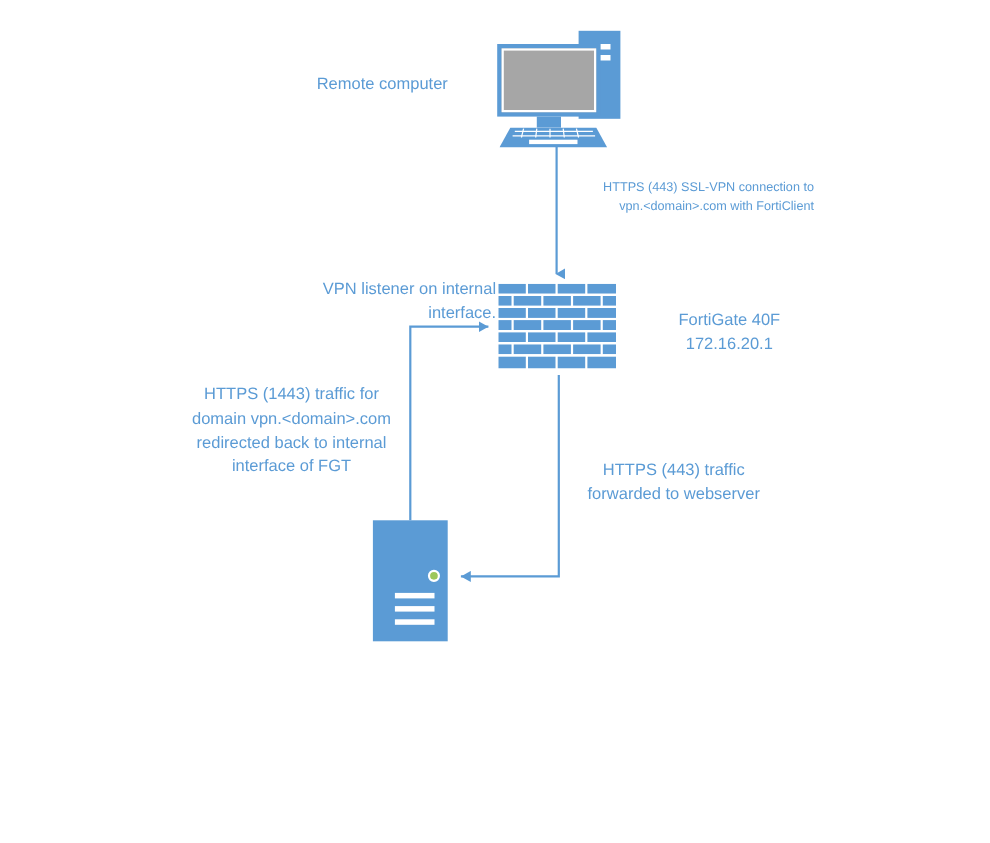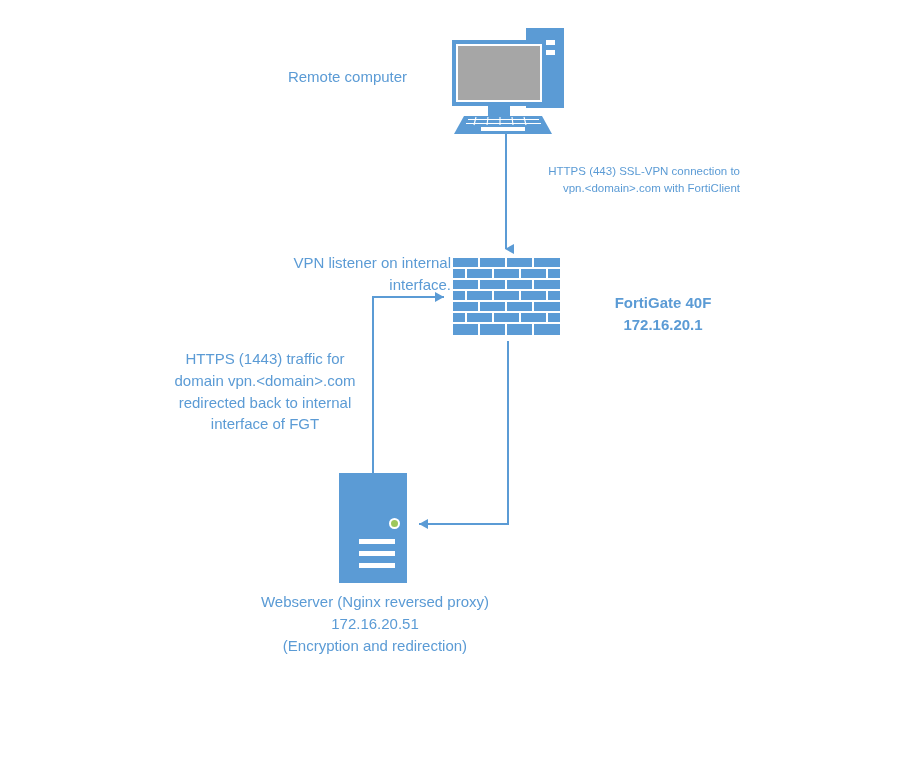--- a/index.html
+++ b/index.html
@@ -145,21 +145,21 @@
     height: 5px;
     background: #ffffff;
   }
   #server-bar-1 { top: 66px; }
   #server-bar-2 { top: 78px; }
   #server-bar-3 { top: 90px; }
 
   
   #remote-computer-label { left: 245px; top: 66px;  width: 205px; }
   #vpn-listener-label    { left: 215px; top: 252px; width: 236px; }
-  #fortigate-label       { left: 568px; top: 292px; width: 190px; font-weight: bold; }
+  #fortigate-label       { left: 568px; top: 280px; width: 190px; }
   #redirect-label        { left: 145px; top: 348px; width: 240px; text-align: center; }
   #forward-label         { left: 505px; top: 417px; width: 215px; }
   #webserver-label       { left: 255px; top: 591px; width: 240px; }
   #ssl-vpn-label         { left: 510px; top: 163px; width: 230px; }
 </style>
 </head>
 <body>
 
 <div id="canvas">
 
@@ -271,25 +271,24 @@
 172.16.20.1</div>
 
   <div class="label big right" id="vpn-listener-label">VPN listener on internal
 interface.</div>
 
   <div class="label big ctr" id="redirect-label">HTTPS (1443) traffic for
 domain vpn.&lt;domain&gt;.com
 redirected back to internal
 interface of FGT</div>
 
+  <div class="label big ctr" id="forward-label">HTTPS (443) traffic
+forwarded to webserver</div>
 
   <div id="webserver">
     <div id="server-led"></div>
     <div class="server-bar" id="server-bar-1"></div>
     <div class="server-bar" id="server-bar-2"></div>
     <div class="server-bar" id="server-bar-3"></div>
   </div>
 
-  <div class="label big ctr" id="webserver-label">Webserver (Nginx reversed proxy)
-172.16.20.51
-(Encryption and redirection)</div>
 
 </div>
 
 </body></html>

